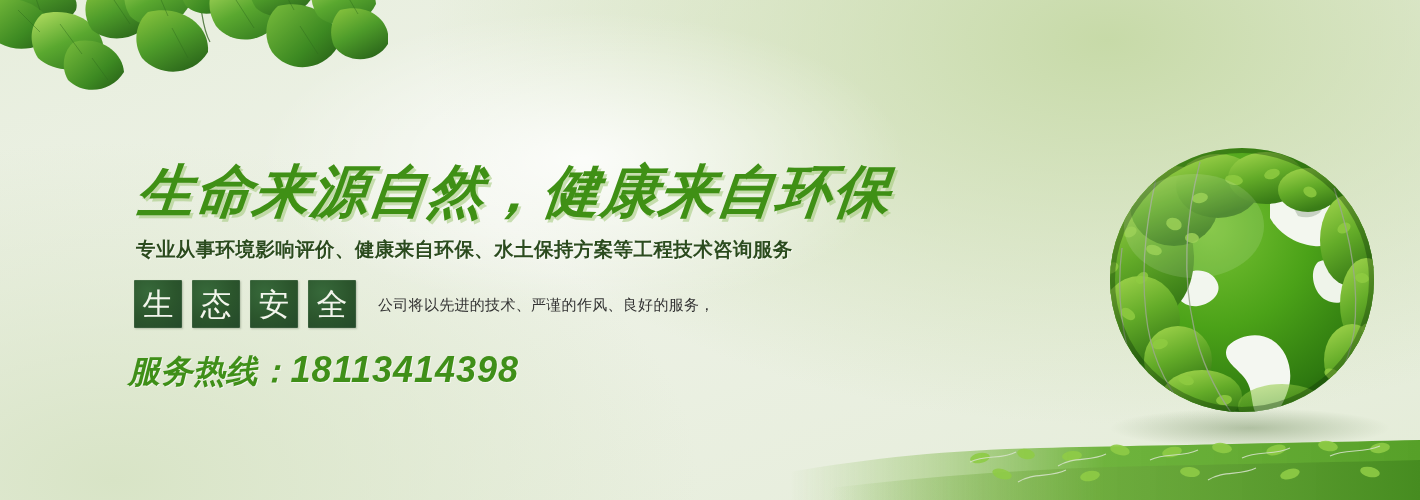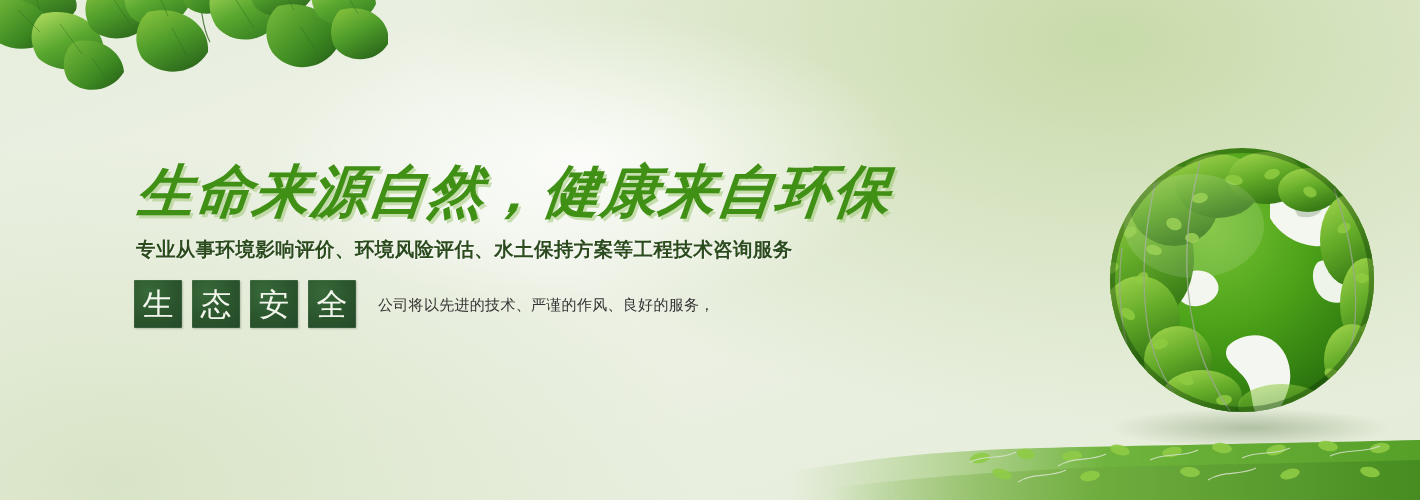--- a/index.html
+++ b/index.html
@@ -340,32 +340,35 @@
         <path d="M228 72 C244 62, 260 68, 276 60"></path>
         <path d="M418 70 C434 60, 450 66, 466 58"></path>
       </g>
     </svg>
   </div>
 
   <div class="content">
 
     <h1 class="headline">生命来源自然，健康来自环保</h1>
 
-    <p class="subhead">专业从事环境影响评价、环境风险评估、水土保持方案等工程技术咨询服务</p>
+    <p class="subhead">专业从事环境影响评价、健康来自环保、水土保持方案等工程技术咨询服务</p>
 
     <div class="midrow">
 
       <div class="stamps">
         <div class="stamp">生</div>
         <div class="stamp">态</div>
         <div class="stamp">安</div>
         <div class="stamp">全</div>
       </div>
 
       <div class="pitch">
         <div>公司将以先进的技术、严谨的作风、良好的服务，</div>
       </div>
 
     </div>
 
+    <div class="hotline">
+      <span>服务热线：</span><span class="num">18113414398</span>
+    </div>
 
   </div>
 </div>
 
 </body></html>

